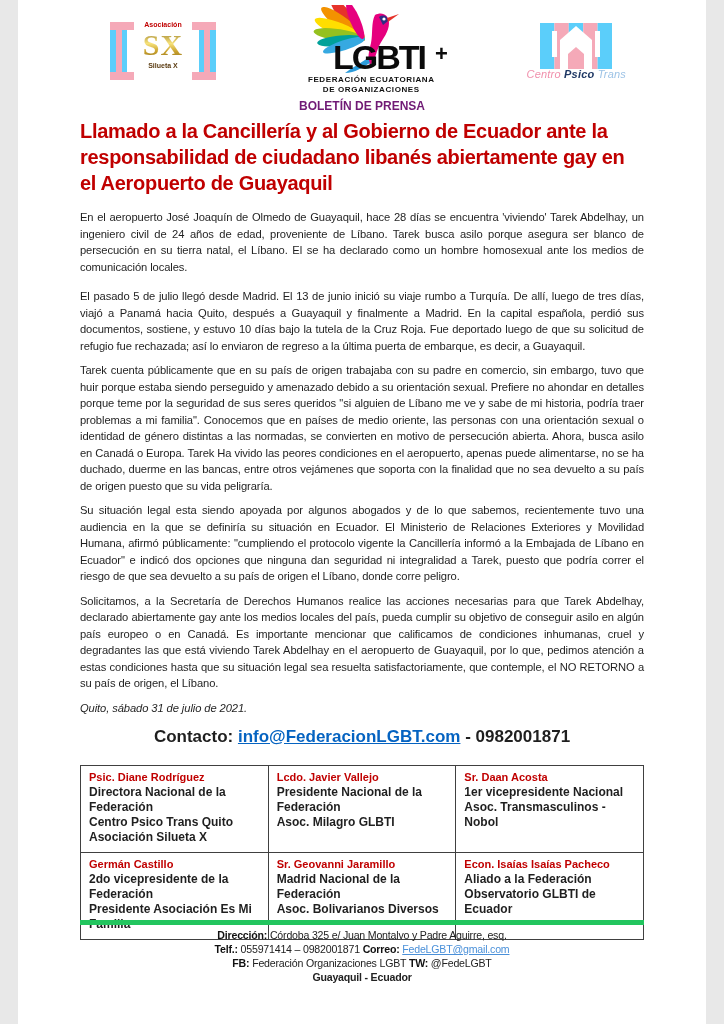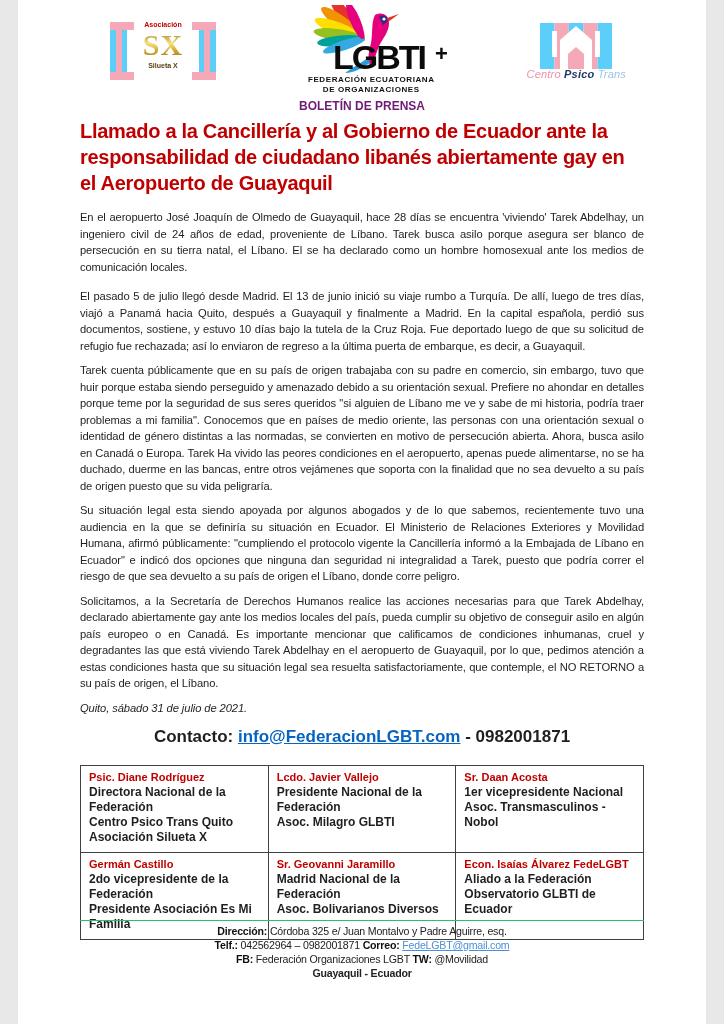--- a/index.html
+++ b/index.html
@@ -70,21 +70,21 @@
     border: 1px solid #404040; vertical-align: top;
     padding: 4px 6px 7px 8px; width: 33.33%;
   }
   .sig-name { font-size: 11px; font-weight: bold; color: #c00000; line-height: 15px; }
   .sig-line { font-size: 12px; font-weight: bold; color: #1f1f1f; line-height: 15px; }
   td.tall { padding-bottom: 18px; }
 
   
   .footer {
     position: absolute; left: 62px; right: 62px; top: 920px;
-    border-top: 1px solid #22c55e;
+    border-top: 5px solid #22c55e;
     text-align: center; padding-top: 3px;
     font-size: 10.6px; line-height: 14px; color: #222; letter-spacing: -0.2px;
   }
   .footer b { color: #111; }
   .footer a { color: #4a90d9; text-decoration: underline; }
   .footer .bold-line { font-weight: bold; }
 </style>
 </head>
 <body>
 
@@ -202,41 +202,41 @@
           <div class="sig-name">Germán Castillo</div>
           <div class="sig-line">2do vicepresidente de la Federación</div>
           <div class="sig-line">Presidente Asociación Es Mi Familia</div>
         </td>
         <td class="tall">
           <div class="sig-name">Sr. Geovanni Jaramillo</div>
           <div class="sig-line">Madrid Nacional de la Federación</div>
           <div class="sig-line">Asoc. Bolivarianos Diversos</div>
         </td>
         <td class="tall">
-          <div class="sig-name">Econ. Isaías Álvarez FedeLGBT</div>
+          <div class="sig-name">Econ. Isaías Isaías Pacheco</div>
           <div class="sig-line">Aliado a la Federación</div>
           <div class="sig-line">Observatorio GLBTI de Ecuador</div>
         </td>
       </tr>
     </tbody>
       </table>
   </div>
 
   <div class="footer">
     <div>
       <b>Dirección:</b>
       <span>Córdoba 325 e/ Juan Montalvo y Padre Aguirre, esq.</span>
     </div>
     <div>
       <b>Telf.:</b>
-      <span>042562964 – 0982001871</span>
+      <span>055971414 – 0982001871</span>
       <b>Correo:</b>
       <a href="#">FedeLGBT@gmail.com</a>
     </div>
     <div>
       <b>FB:</b>
       <span>Federación Organizaciones LGBT</span>
       <b>TW:</b>
-      <span>@Movilidad</span>
+      <span>@FedeLGBT</span>
     </div>
     <div class="bold-line">Guayaquil - Ecuador</div>
   </div>
 </div>
 
 </body></html>

